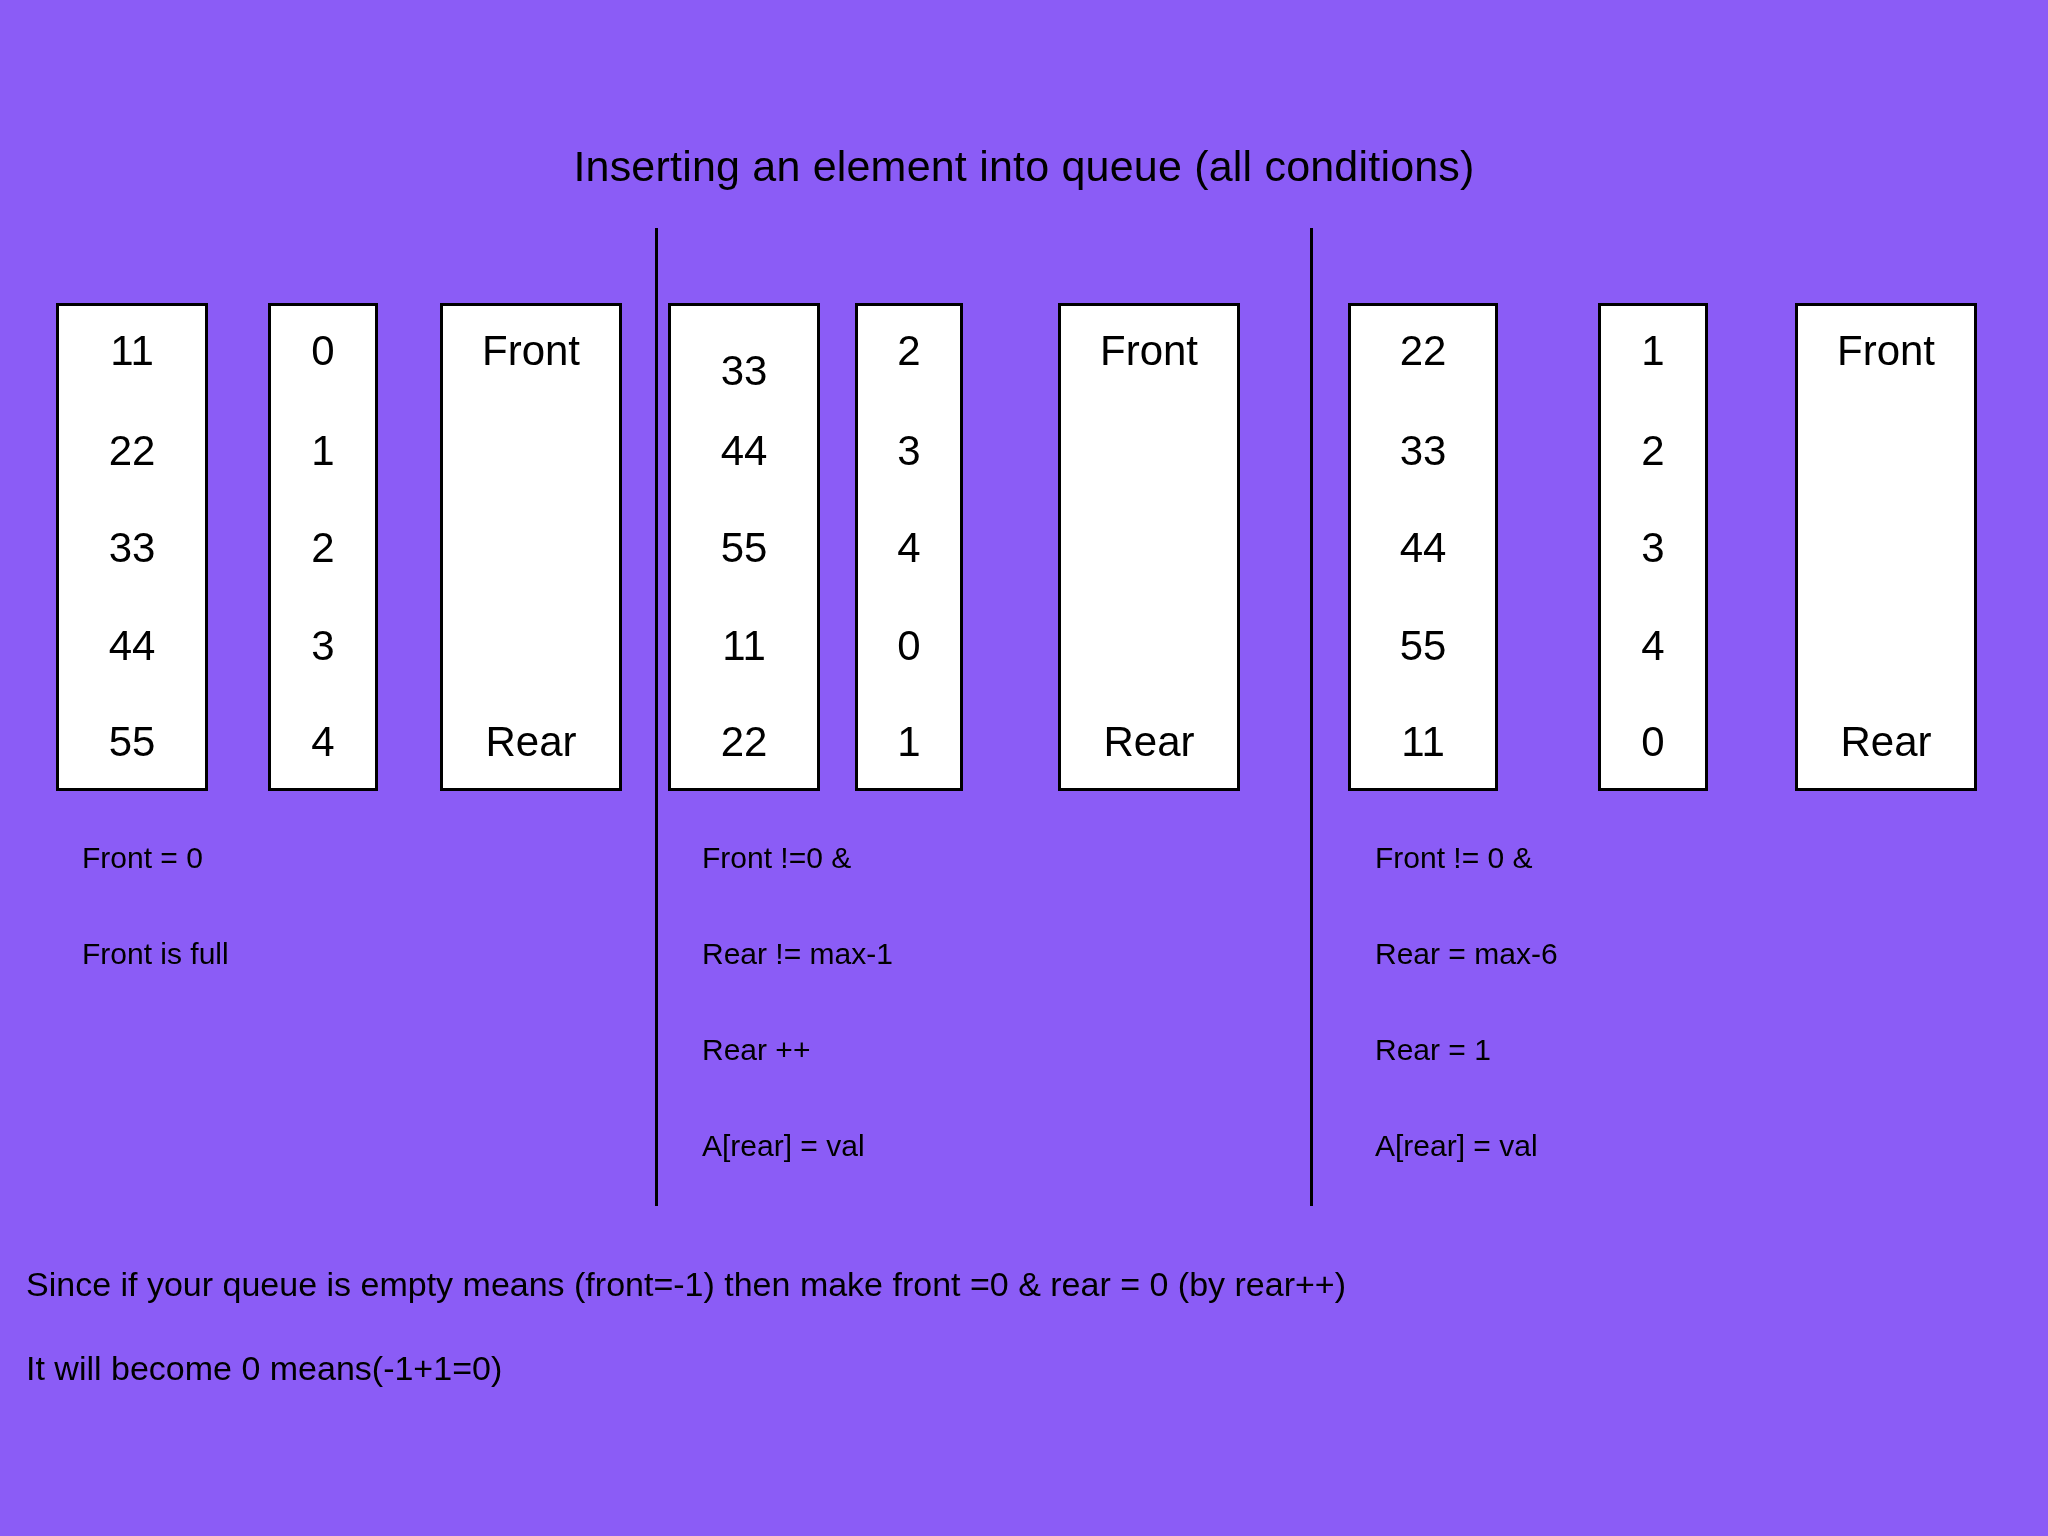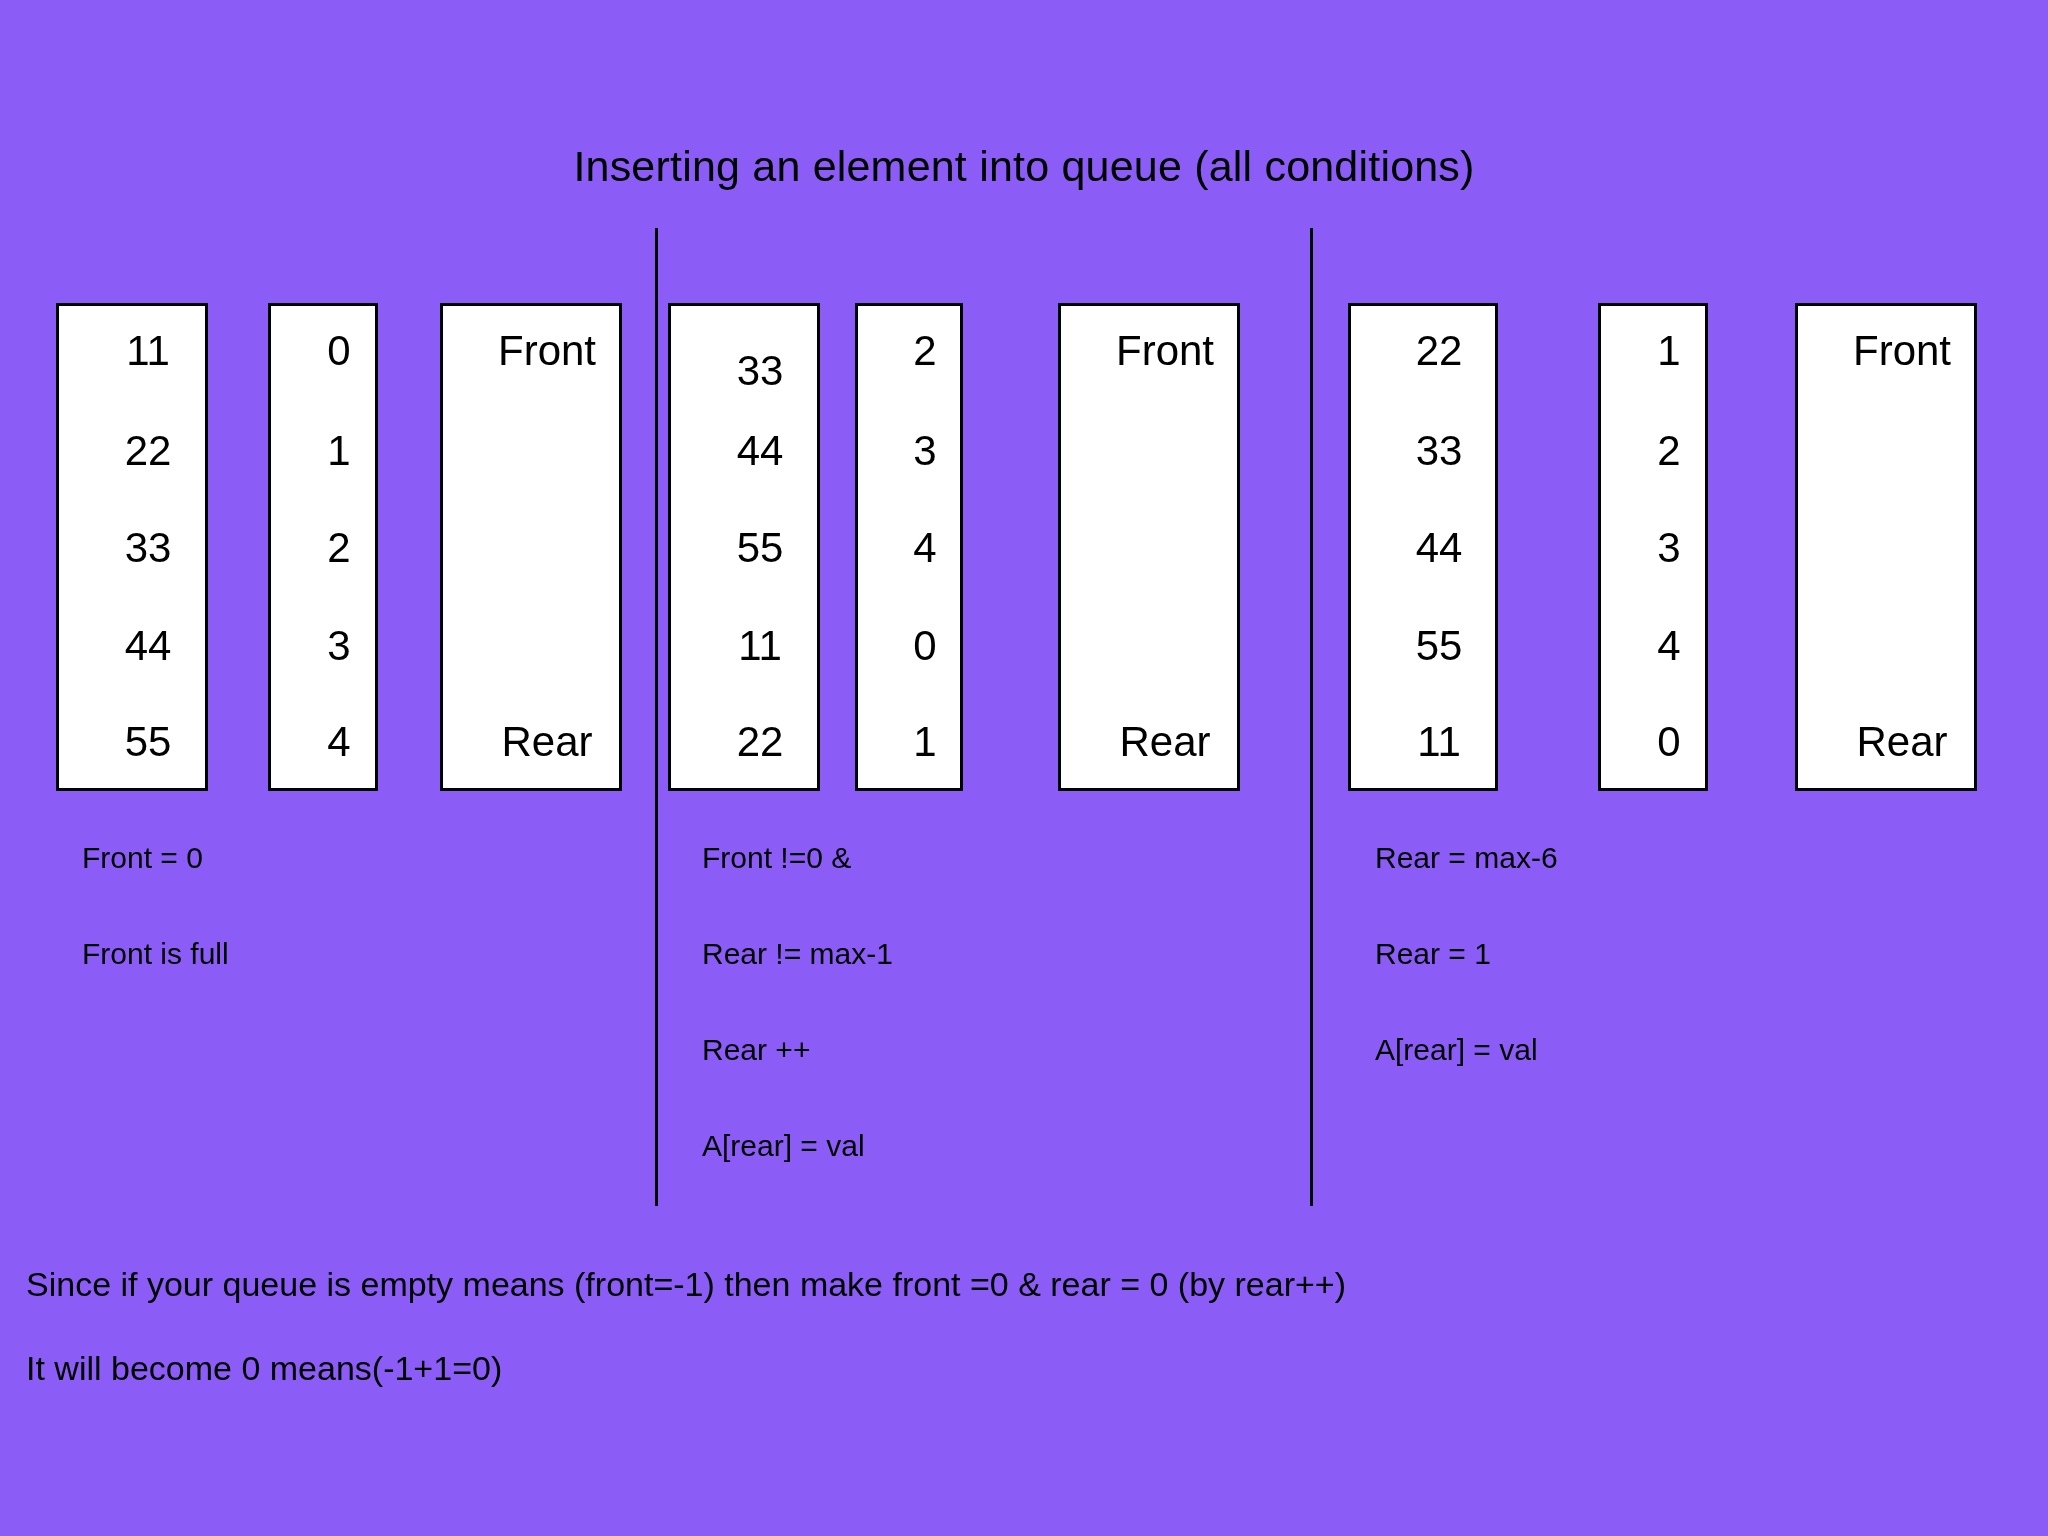--- a/index.html
+++ b/index.html
@@ -50,21 +50,21 @@
   .boxcol {
     position: absolute;
     top: 303px;
     height: 488px;
     border: 3px solid #000;
     box-sizing: border-box;
     background: #fff;
   }
   .cell {
     position: absolute;
-    left: 16px;
+    left: 0;
     width: 100%;
     text-align: center;
     font-size: 42px;
     line-height: 46px;
     white-space: nowrap;
   }
 
   
   #g1-values  { left: 56px;  width: 152px; }
   #g1-index   { left: 268px; width: 110px; }
@@ -180,20 +180,21 @@
     <div class="cell r1">2</div>
     <div class="cell r2">3</div>
     <div class="cell r3">4</div>
     <div class="cell r4">0</div>
   </div>
   <div class="boxcol" id="g3-fr">
     <div class="cell r0">Front</div>
     <div class="cell r4">Rear</div>
   </div>
   <div class="cond" id="cond-3">
+    <div>Front != 0 &amp;</div>
     <div>Rear = max-6</div>
     <div>Rear = 1</div>
     <div>A[rear] = val</div>
   </div>
 
   <div class="note" id="note-1">Since if your queue is empty means (front=-1) then make front =0 &amp; rear = 0 (by rear++)</div>
   <div class="note" id="note-2">It will become 0 means(-1+1=0)</div>
 
 </div>
 

